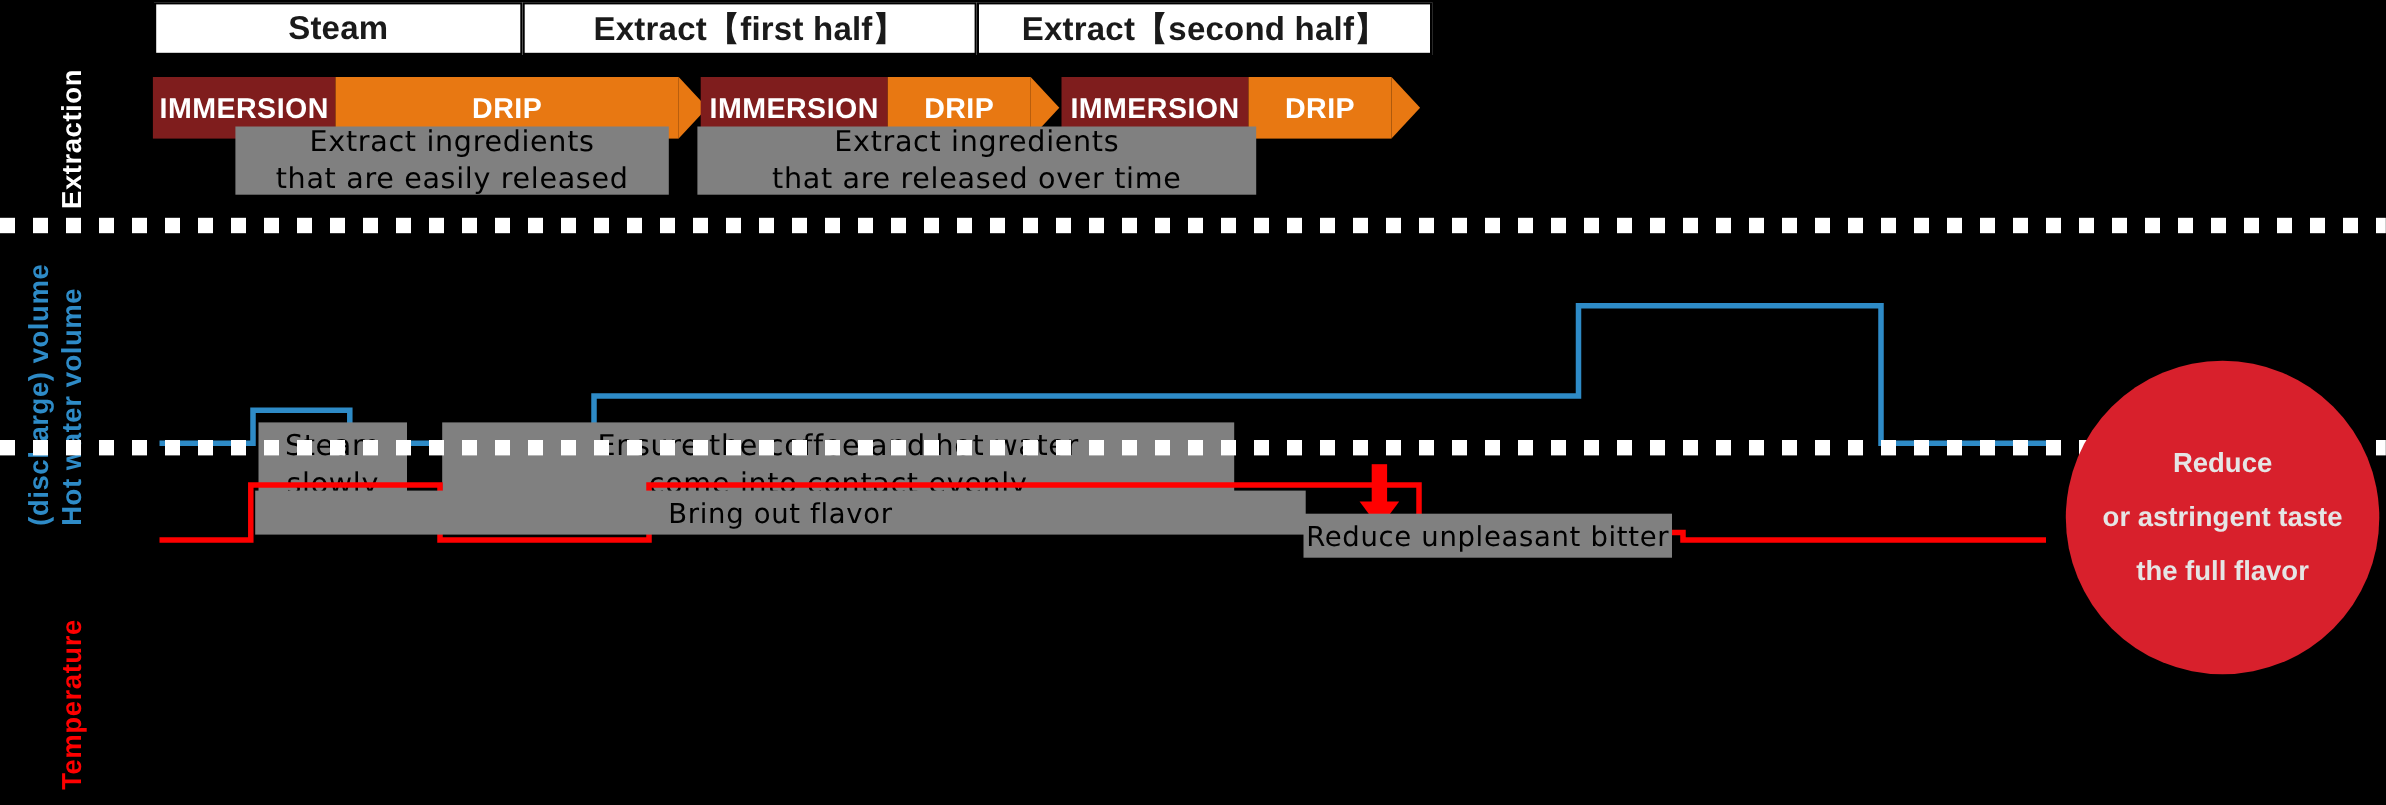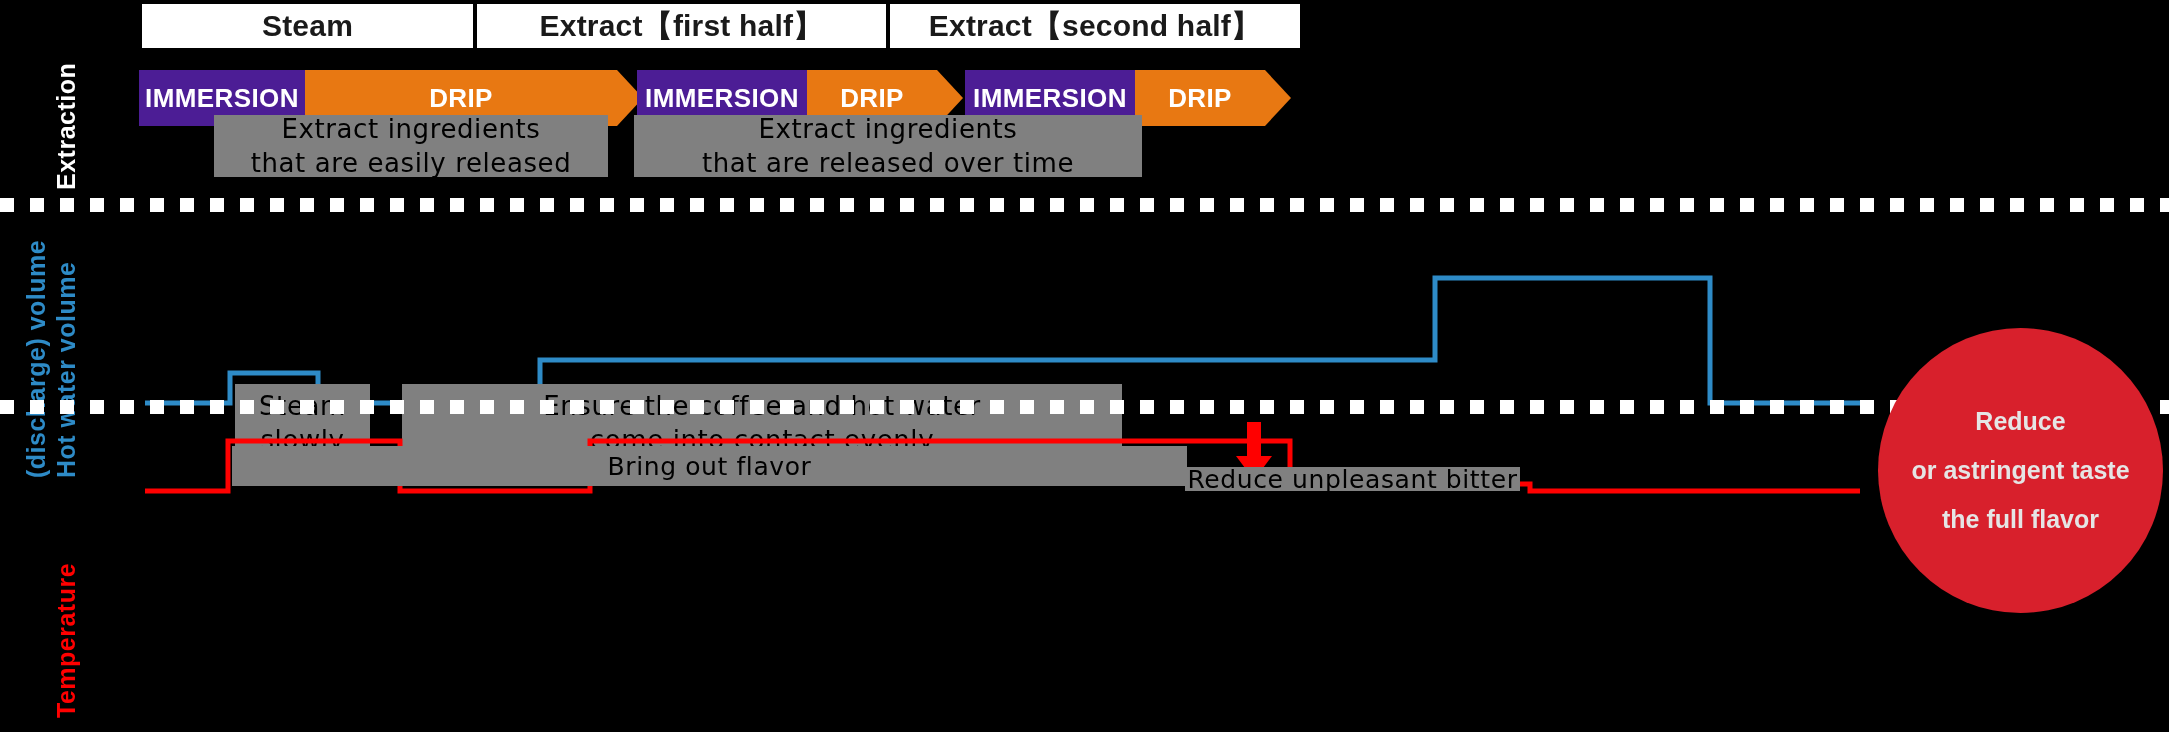--- a/index.html
+++ b/index.html
@@ -28,21 +28,21 @@
     top: 2px;
   }
 
   
   .arrowbar { position: absolute; height: 56px; top: 70px; display: flex; }
   .seg {
     display: flex; align-items: center; justify-content: center;
     color: #fff; font-weight: bold; font-size: 26px; letter-spacing: .4px;
     height: 56px; position: relative;
   }
-  .seg.imm { background: #4c1d95; }
+  .seg.imm { background: #7f1d1d; }
   .seg.drip { background: #e87812; }
   .seg.drip::after {
     content: ""; position: absolute; left: 100%; top: 0;
     width: 0; height: 0;
     border-top: 28px solid transparent;
     border-bottom: 28px solid transparent;
     border-left: 26px solid #e87812;
   }
 
   
@@ -181,21 +181,21 @@
               1238,441 1290,441 1290,484 1530,484 1530,491 1860,491"></polyline>
     <g>
       <rect x="1247" y="422" width="14" height="42" fill="#ff0000"></rect>
       <polygon points="1236,456 1272,456 1254,480" fill="#ff0000"></polygon>
     </g>
   </svg>
 
   <div class="note compact" style="left:232px; top:446px; width:955px; height:40px;">
     <span>Bring out flavor</span>
   </div>
-  <div class="note compact" style="left:1185px; top:467px; width:335px; height:24px;">
+  <div class="note compact" style="left:1185px; top:467px; width:335px; height:40px;">
     <span>Reduce unpleasant bitter</span>
   </div>
 
   <div class="circle-note" style="left:1878px; top:328px; width:285px; height:285px;">
     <span>Reduce</span>
     <span>or astringent taste</span>
     <span>the full flavor</span>
   </div>
 
 </div>

